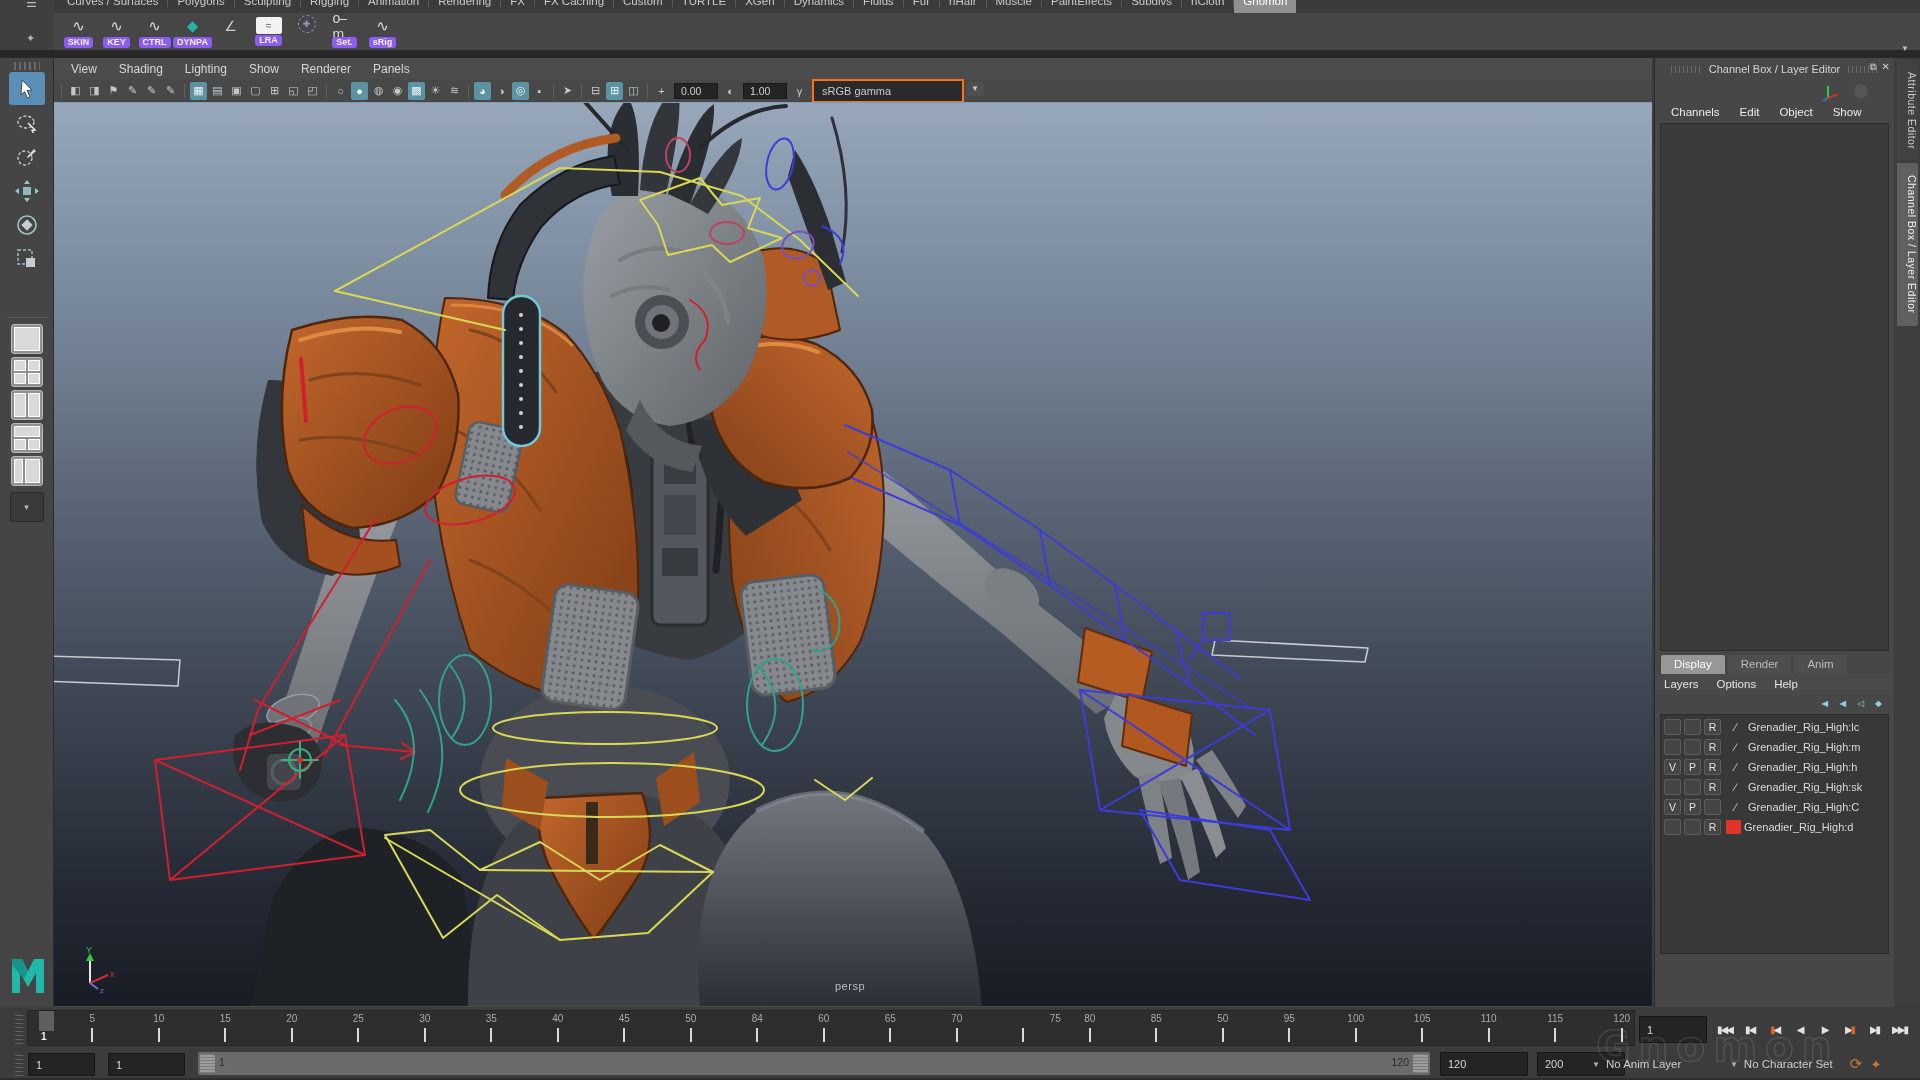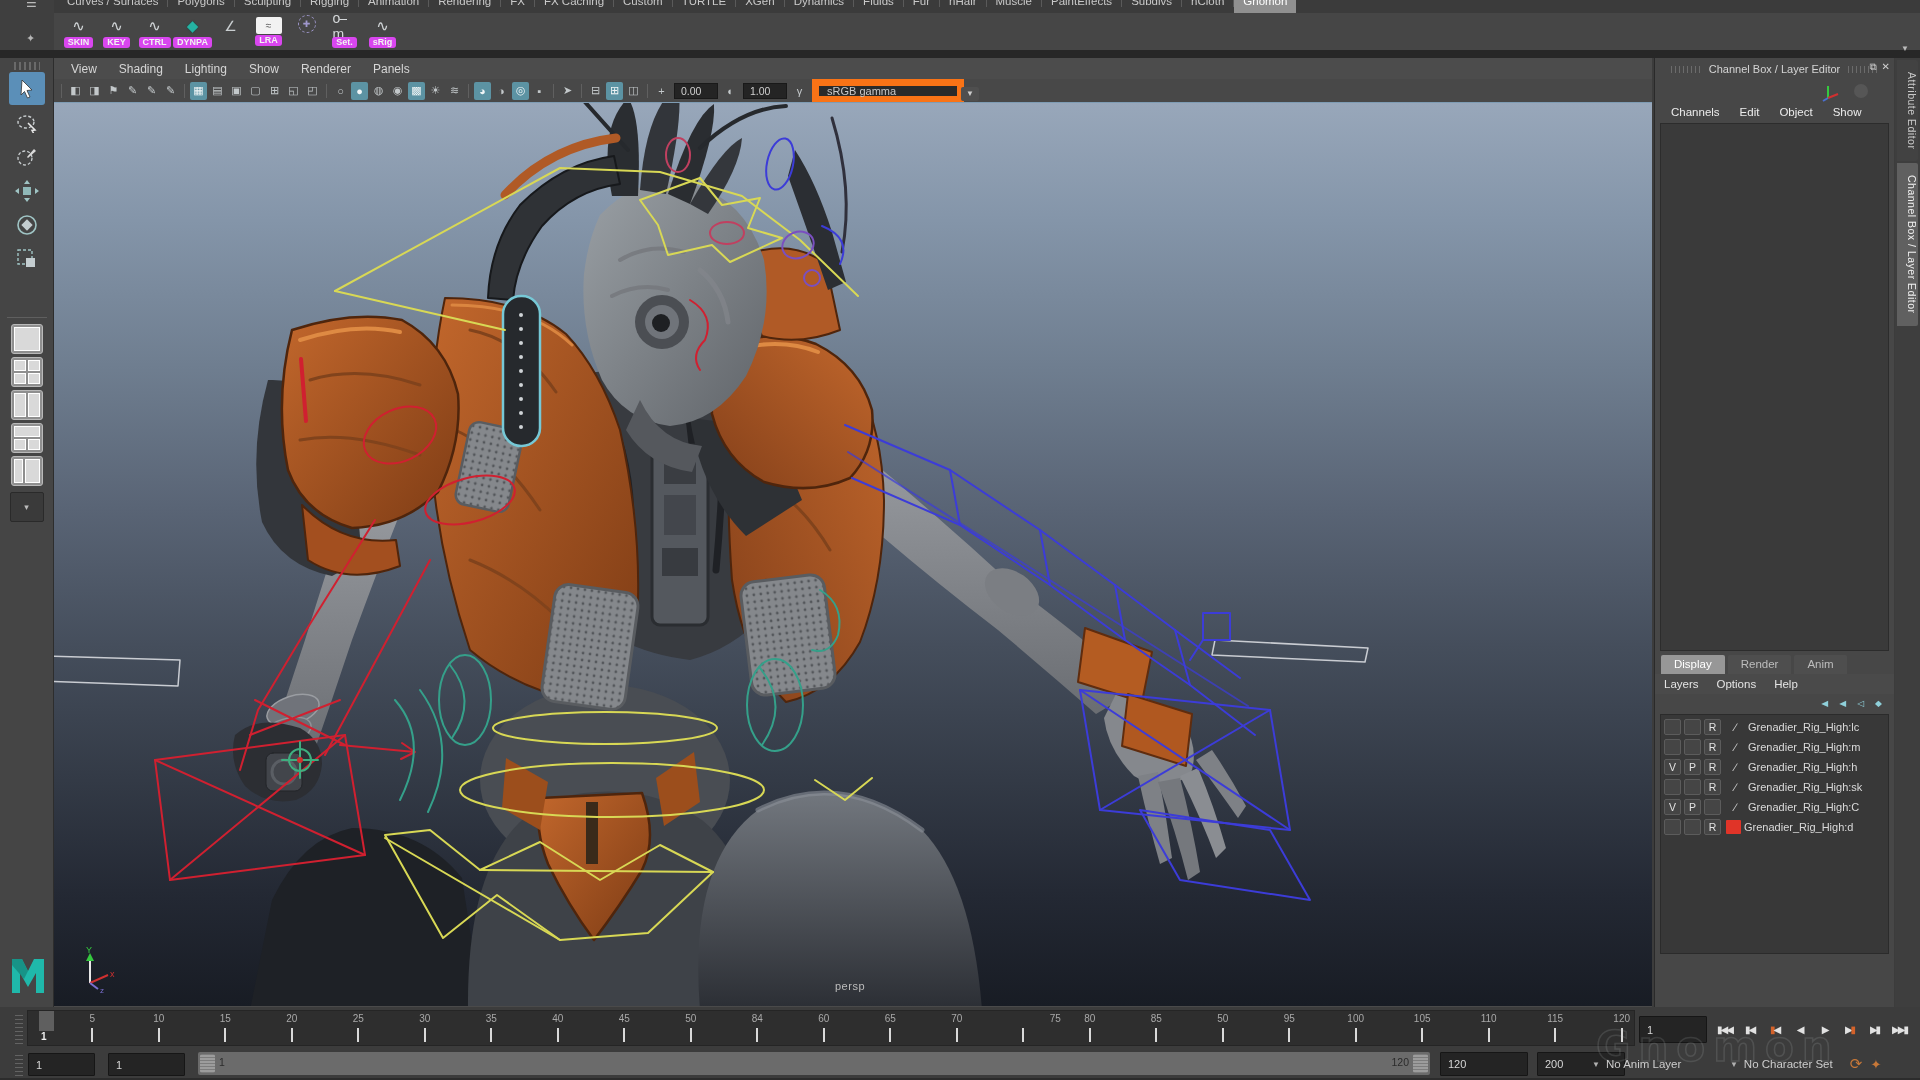--- a/index.html
+++ b/index.html
@@ -16,21 +16,21 @@
 #corner .gear{position:absolute;left:26px;top:32px;font-size:11px;color:#b5b5b5}
 
 #shelf{position:absolute;left:54px;top:13px;width:1866px;height:37px;background:#464646;display:flex;padding-left:6px;z-index:3}
 .shelf-btn{width:37px;display:flex;flex-direction:column;align-items:center;margin-right:1px;padding-top:2px}
 .shelf-ico{height:21px;width:24px;display:flex;align-items:center;justify-content:center;font-size:15px;color:#cfd3d5}
 .shelf-ico.gem{color:#25b2a2;text-shadow:0 0 2px #0b4a44}
 .shelf-ico.lra{background:#f2f2f2;border-radius:2px;color:#555;width:26px;height:17px;font-size:10px;margin-top:2px}
 .shelf-ico.dashed-circle{width:18px;height:18px;border:1.5px dashed #9f97cc;border-radius:50%;color:#9f97cc;font-size:9px}
 .shelf-ico.angle{color:#c9ced0;font-size:14px}
 .shelf-ico.keys{font-size:14px;letter-spacing:-1px;color:#d5d8da}
-.shelf-lbl{font-size:9px;background:#d946ef;color:#f2f2f2;border-radius:3px;padding:0 4px;line-height:11px;margin-top:1px;font-weight:bold}
+.shelf-lbl{font-size:9px;background:#8b5cf6;color:#f2f2f2;border-radius:3px;padding:0 4px;line-height:11px;margin-top:1px;font-weight:bold}
 #topstrip{position:absolute;left:0;top:50px;width:1920px;height:8px;background:#272727}
 
 #leftbar{position:absolute;left:0;top:58px;width:54px;height:949px;background:#454545;border-right:1px solid #2d2d2d}
 #leftbar .grip{width:26px;height:8px;margin:4px auto 2px;background:repeating-linear-gradient(90deg,#6a6a6a 0 2px,transparent 2px 5px)}
 .tool{width:36px;height:33px;margin:1px auto;display:flex;align-items:center;justify-content:center;border-radius:3px;font-size:17px;color:#cdd2d4}
 .tool.active{background:#5b8fb8;color:#fff}
 .tool svg{display:block}
 #leftbar .sep{width:40px;height:1px;background:#5f5f5f;margin:42px auto 6px}
 .layout-btn{width:32px;height:30px;margin:3px auto;border:1px solid #b9b9b9;border-radius:3px;background:#8f8f8f;position:relative;overflow:hidden}
 .layout-btn .fill{position:absolute;background:#d9d9d9;border:1px solid #fff}
@@ -38,21 +38,21 @@
 #maya-logo{position:absolute;left:10px;top:897px;width:36px;height:40px}
 
 #vp-panel{position:absolute;left:54px;top:58px;width:1598px;height:949px;background:#4a4a4a}
 .vp-menus{height:21px;display:flex;align-items:center;padding-left:6px;background:#4c4c4c}
 .vp-menus span{padding:0 11px;font-size:12px;color:#d6d6d6}
 .vp-icons{height:23px;display:flex;align-items:center;padding-left:3px;background:#484848}
 .vp-ico{width:17px;height:18px;display:flex;align-items:center;justify-content:center;font-size:11px;color:#c3c8ca;border-radius:2px;margin:0 1px;flex:none}
 .vp-ico.active{background:#5c93a3;color:#f0f5f6}
 .vp-sep{width:1px;height:14px;background:#606060;margin:0 4px;flex:none}
 .vp-field{width:44px;height:16px;background:#242424;border:1px solid #191919;color:#cfcfcf;font-size:10.5px;display:flex;align-items:center;padding-left:6px;margin:0 3px;flex:none}
-.vp-drop{width:152px;height:24px;background:#2a2a2a;border:7px solid #f97316;color:#c9c9c9;font-size:11px;display:flex;align-items:center;padding-left:8px;margin-left:3px;flex:none;position:relative}
+.vp-drop{width:152px;height:24px;background:#2a2a2a;border:2px solid #f97316;color:#c9c9c9;font-size:11px;display:flex;align-items:center;padding-left:8px;margin-left:3px;flex:none;position:relative}
 .vp-drop .arr{position:absolute;right:-22px;top:1px;width:18px;height:14px;background:#4f4f4f;color:#ccc;font-size:8px;display:flex;align-items:center;justify-content:center;border-radius:2px}
 #vp-content{position:relative;width:1598px;height:904px;border-top:1px solid #7e9cb4;background:linear-gradient(180deg,#98a7ba 0%,#8495a9 13%,#6f7e90 29%,#596475 45%,#454e5c 60%,#333a46 75%,#232833 88%,#181c24 100%);overflow:hidden}
 #vp-content svg{position:absolute;left:0;top:0}
 #persp-label{position:absolute;left:781px;top:877px;font-size:11px;color:#bcbcbc;letter-spacing:.5px}
 
 #right-panel{position:absolute;left:1654px;top:58px;width:240px;height:949px;background:#474747;border-left:1px solid #2a2a2a}
 .cb-title{height:22px;position:relative;display:flex;align-items:center;justify-content:center;font-size:11px;color:#d4d4d4;gap:8px}
 .cb-grip{width:30px;height:7px;background:repeating-linear-gradient(90deg,#6b6b6b 0 1.5px,transparent 1.5px 4px)}
 .cb-winbtns{position:absolute;right:4px;top:3px;display:flex;gap:5px;font-size:10px;color:#d0d0d0}
 .cb-axisrow{height:22px;position:relative}

